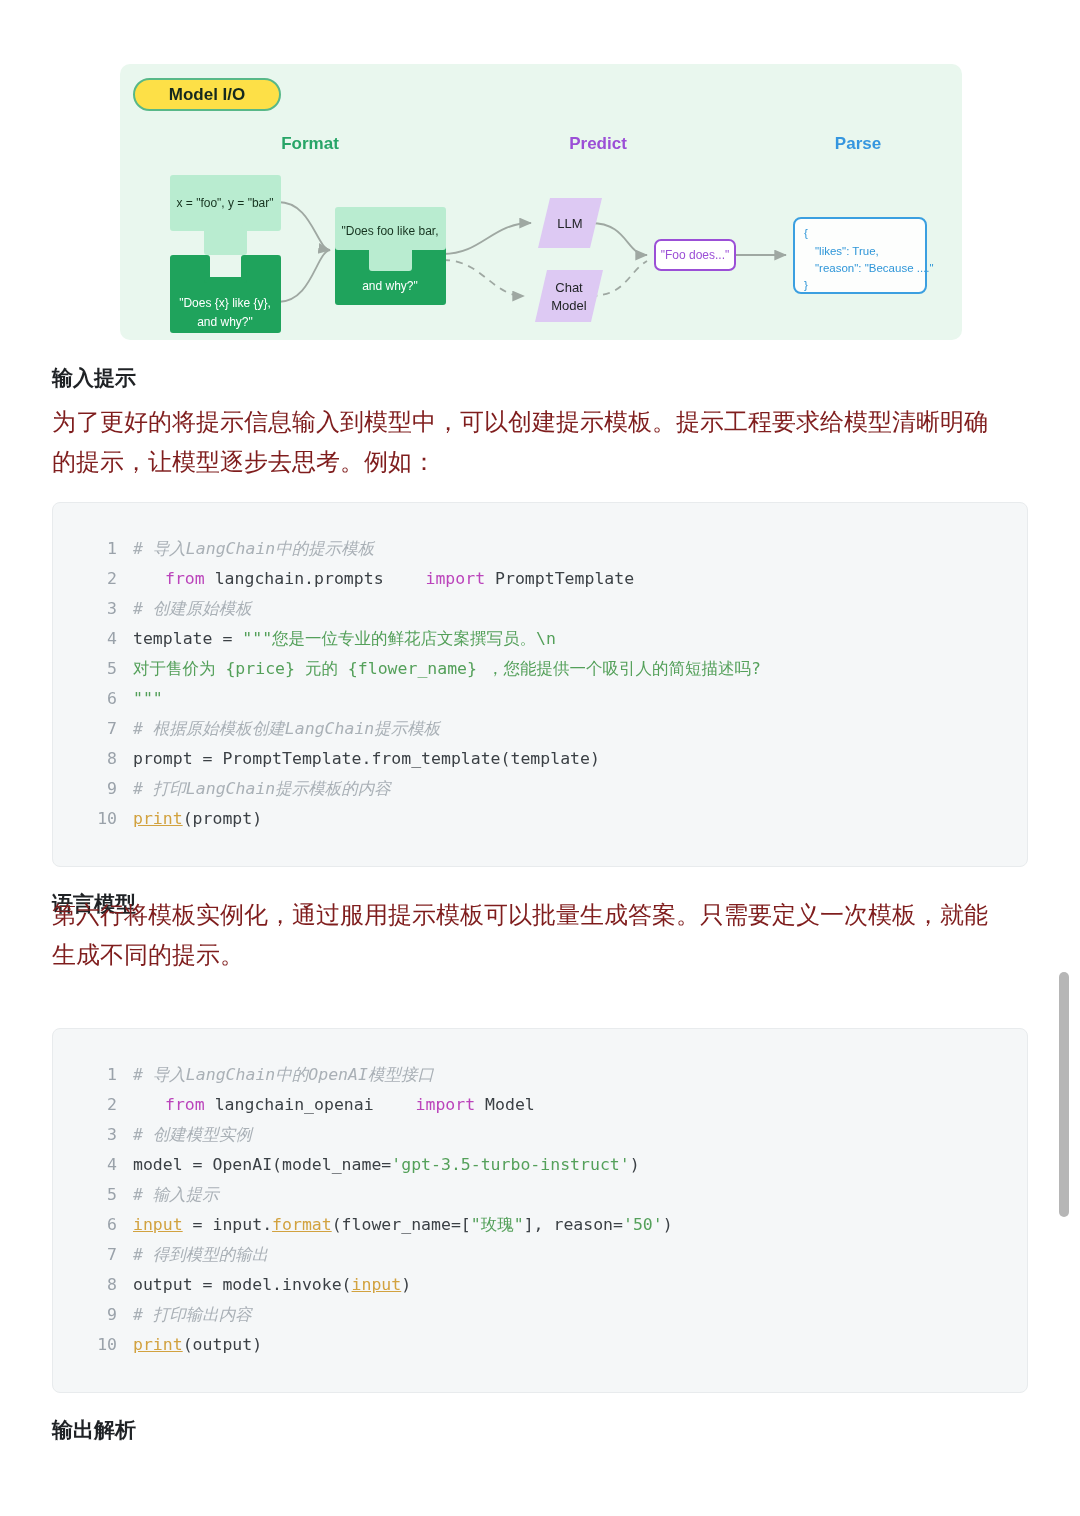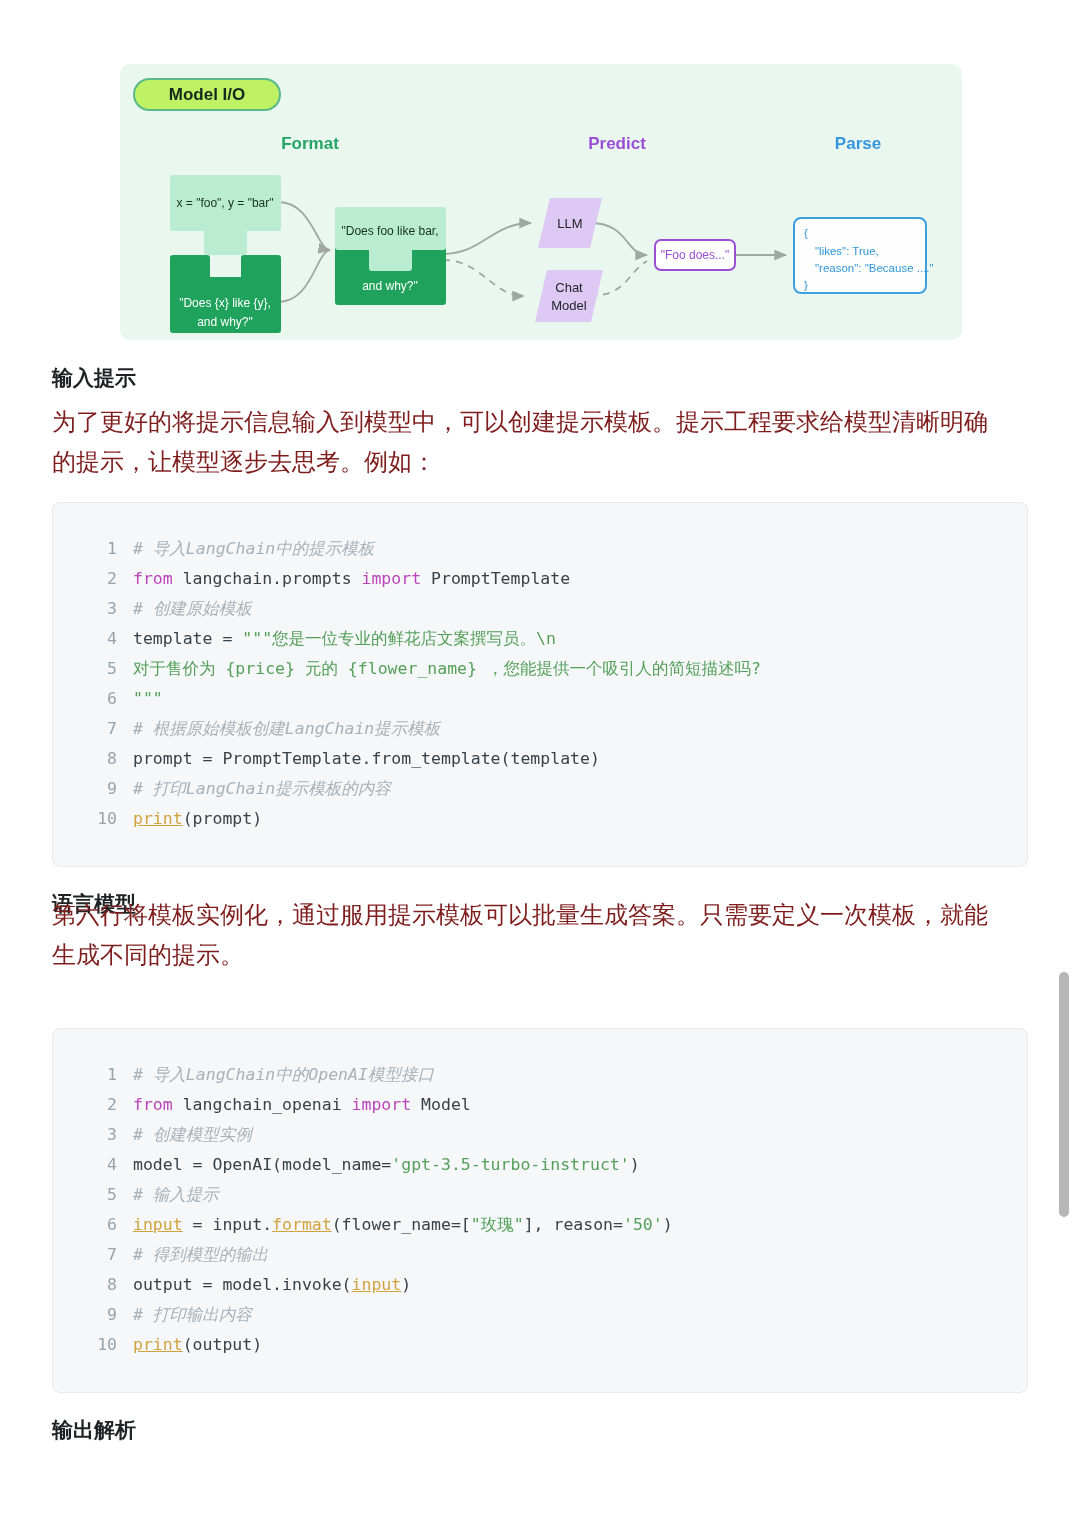--- a/index.html
+++ b/index.html
@@ -8,30 +8,30 @@
     font-family:"Liberation Sans",sans-serif;color:#26282b;
     position:relative;overflow:hidden;
   }
   
   .diagram-panel{
     position:absolute;left:120px;top:64px;width:842px;height:276px;
     background:#e9f7ee;border-radius:10px;
   }
   .dg-badge{
     position:absolute;left:13px;top:14px;width:148px;height:33px;
-    background:#bef264;border:2px solid #58b888;border-radius:18px;
+    background:#fde047;border:2px solid #58b888;border-radius:18px;
     display:flex;align-items:center;justify-content:center;
     font-size:17px;font-weight:bold;color:#15291e;box-sizing:border-box;
   }
   .dg-header{
     position:absolute;top:70px;transform:translateX(-50%);
     font-size:17px;font-weight:bold;white-space:nowrap;
   }
   .dg-header.format{left:190px;color:#27a567;}
-  .dg-header.predict{left:497px;color:#9b4fd6;}
+  .dg-header.predict{left:478px;color:#9b4fd6;}
   .dg-header.parse{left:738px;color:#3596df;}
   .dg-svg{position:absolute;left:0;top:0;width:842px;height:276px;}
   .dg-svg text{font-family:"Liberation Sans",sans-serif;}
   .piece-label-dark{fill:#16331f;font-size:12px;text-anchor:middle;}
   .piece-label-light{fill:#ffffff;font-size:12px;text-anchor:middle;}
   .llm-label{fill:#222528;font-size:13px;text-anchor:middle;}
   .foo-label{fill:#9b4fd6;font-size:12px;text-anchor:middle;}
   .parse-label{fill:#2f96d8;font-size:11.5px;}
   
   .sec-heading{
@@ -47,21 +47,21 @@
     position:absolute;left:52px;width:976px;box-sizing:border-box;
     background:#f5f7f8;border:1px solid #e8ebed;border-radius:8px;
     padding:31px 24px 32px 24px;
     font-family:"DejaVu Sans Mono",monospace;font-size:16.5px;
   }
   .code-line{display:flex;line-height:30px;white-space:pre;}
   .ln{flex:none;width:40px;text-align:right;padding-right:16px;color:#9aa2aa;}
   .code-text{flex:1;}
   .tok-plain{color:#3b4045;}
   .tok-comment{color:#a9b0b6;font-style:italic;}
-  .tok-keyword{color:#bb44bb;}
+  .tok-keyword{color:#bb44bb;margin-left:32px;}
   .tok-string{color:#54a05a;}
   .tok-builtin{color:#d2a23f;text-decoration:underline;}
   
   .scroll-thumb{
     position:absolute;right:11px;top:972px;width:10px;height:245px;
     background:#b6b6b6;border-radius:5px;
   }
 </style>
 </head>
 <body>

